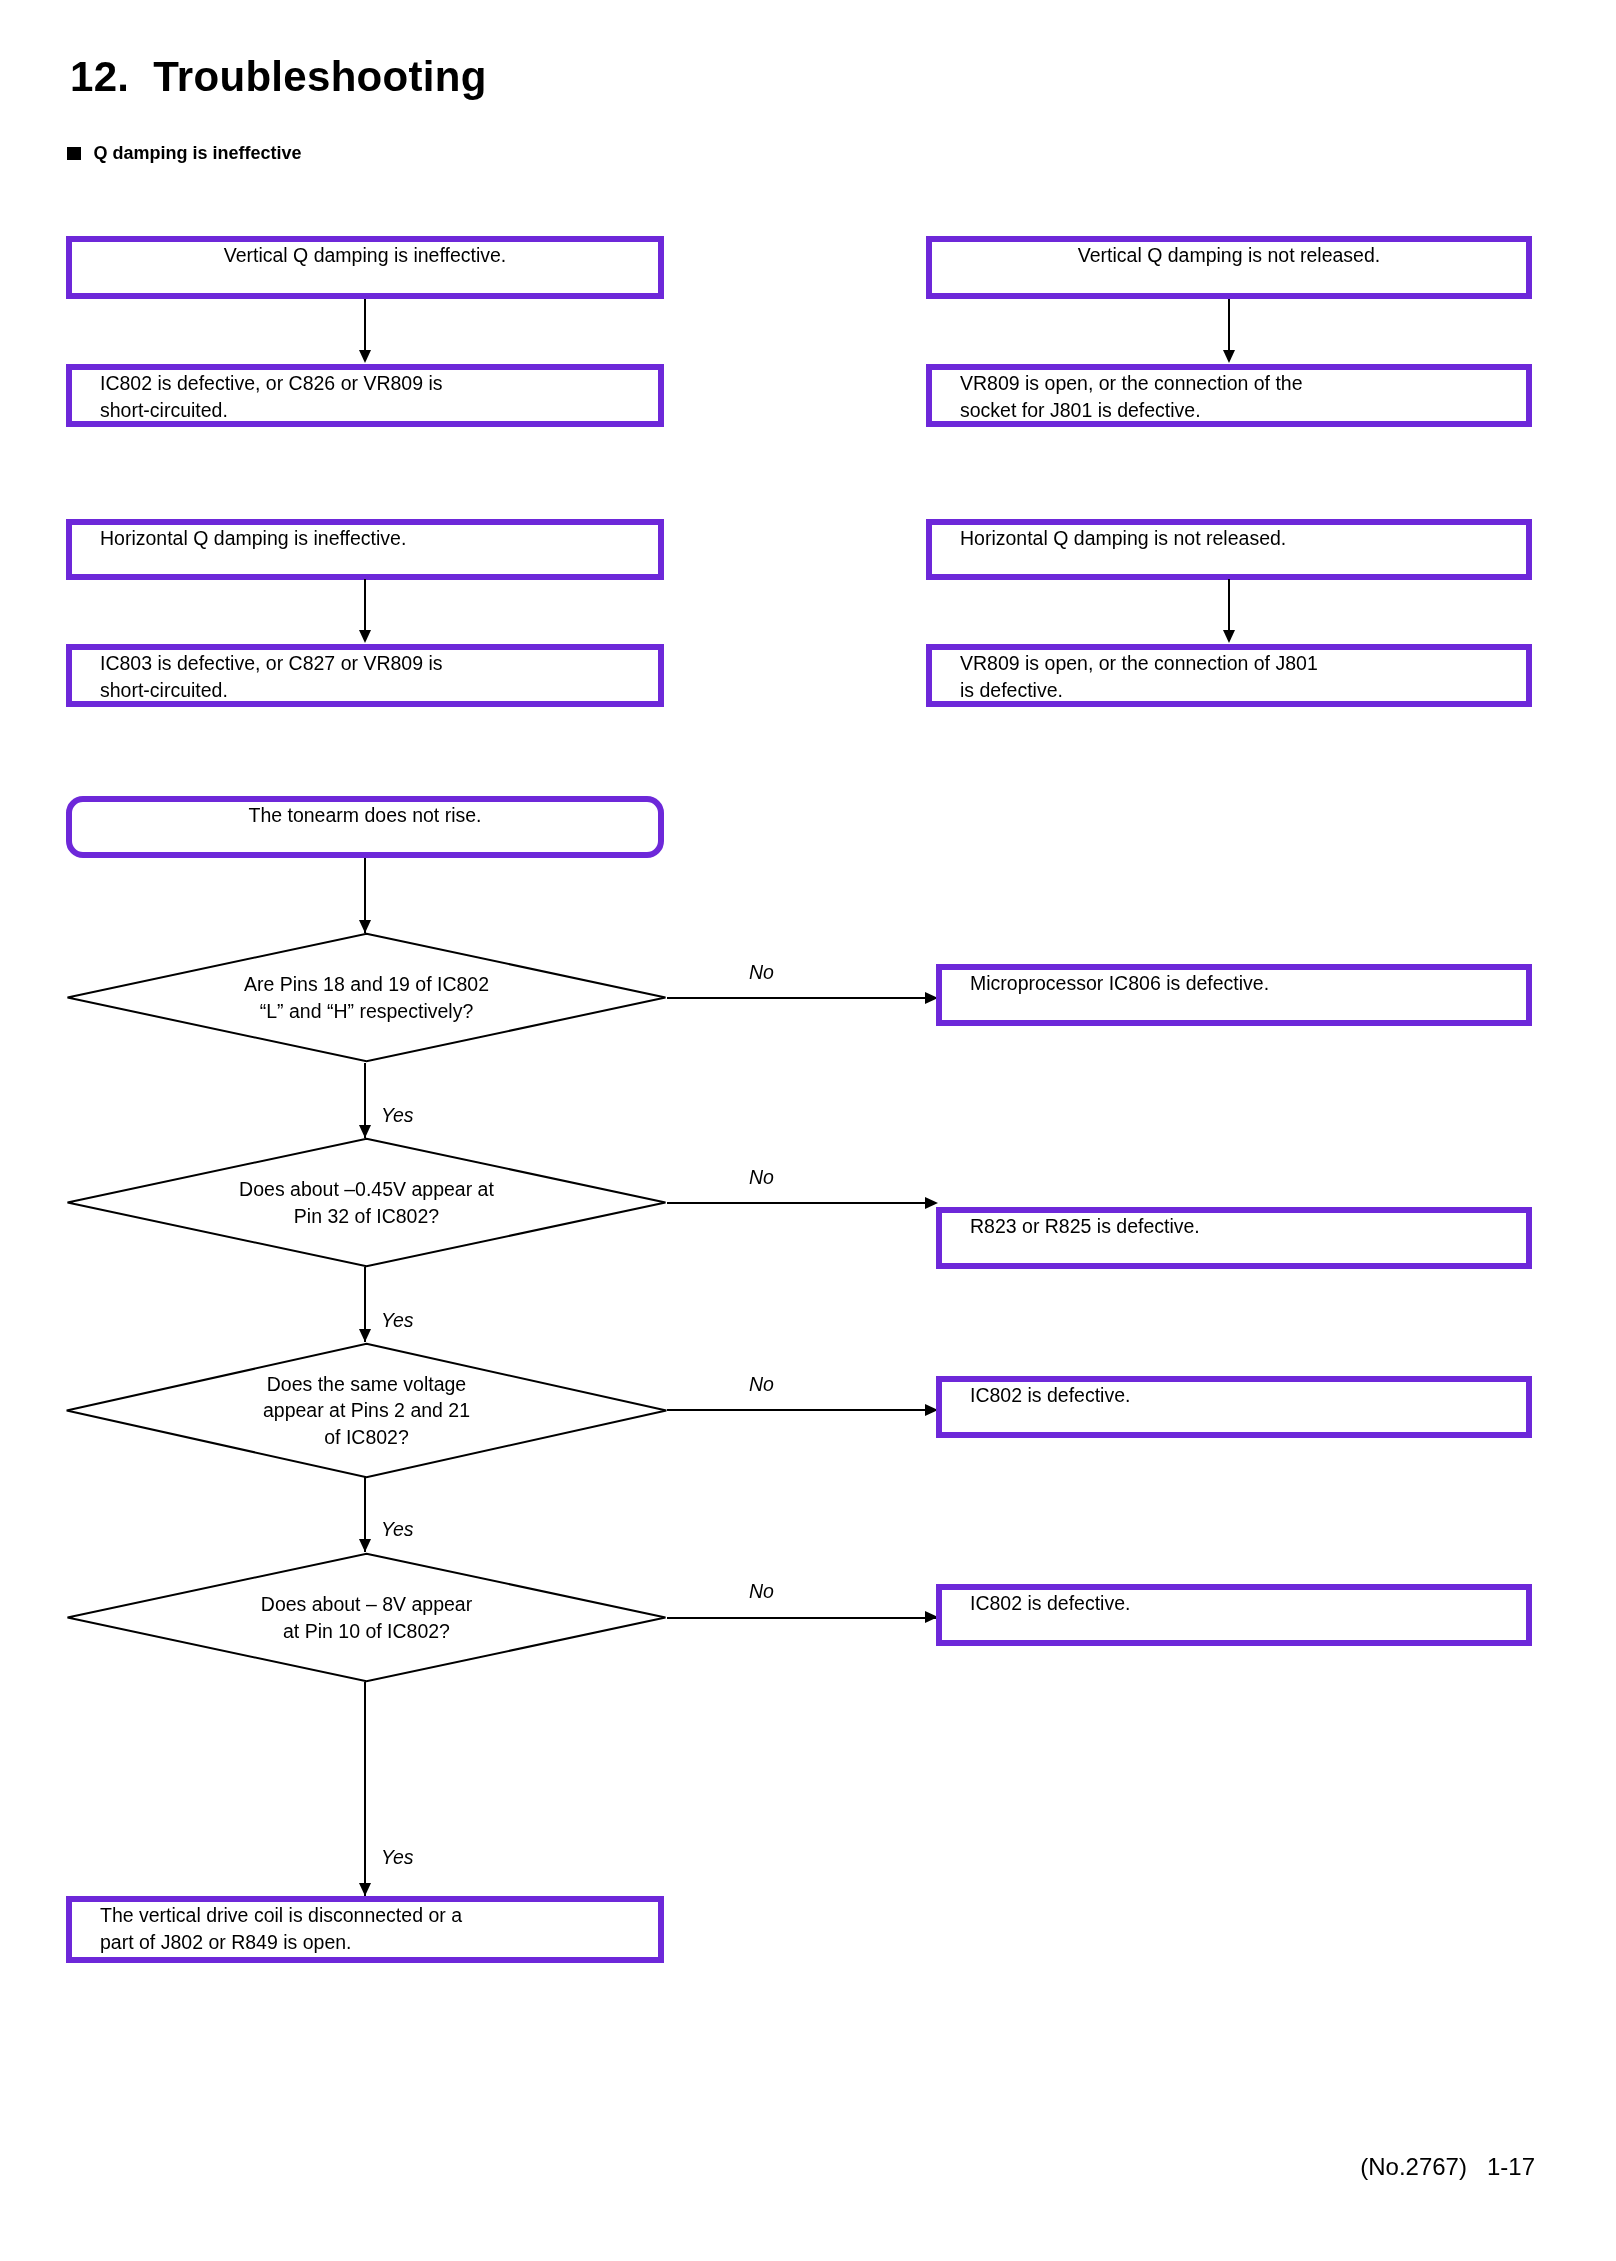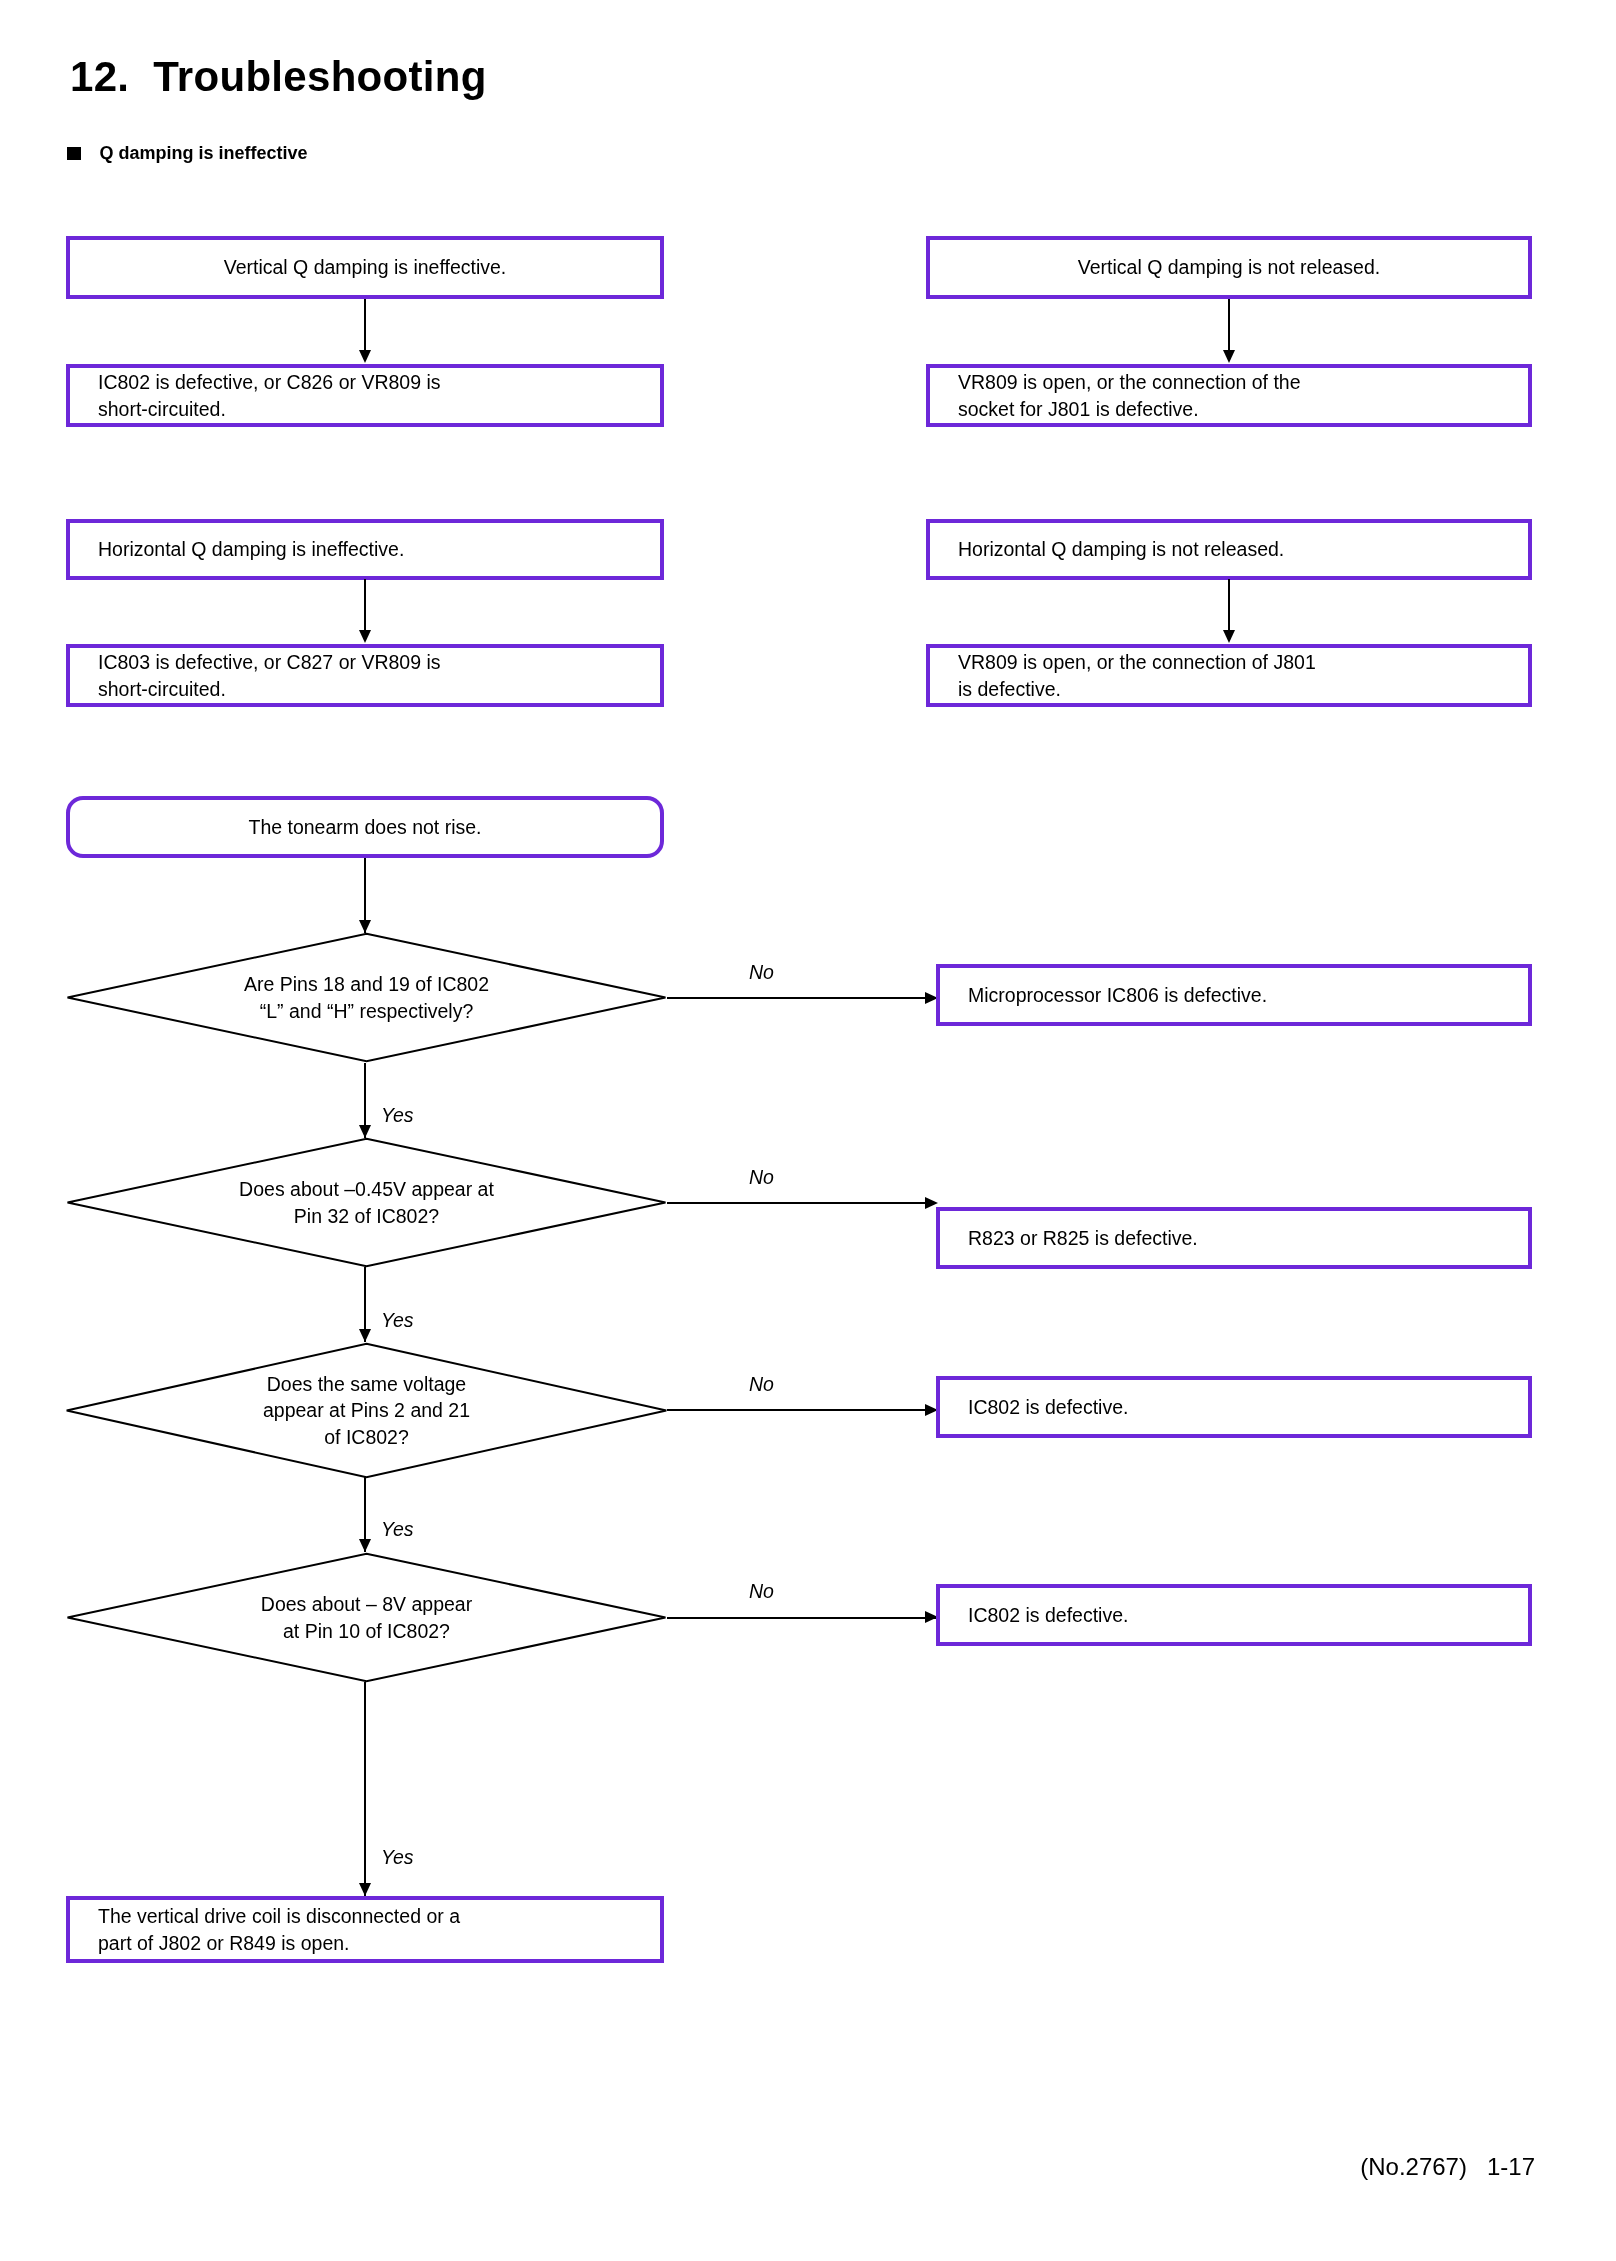--- a/index.html
+++ b/index.html
@@ -27,37 +27,36 @@
     white-space: pre;
   }
   #section-subtitle {
     position: absolute;
     left: 67px;
     top: 143px;
     font-size: 18px;
     font-weight: bold;
     display: flex;
     align-items: center;
-    gap: 19px;
+    gap: 13px;
   }
   #section-subtitle .bullet-square {
     width: 13.5px;
     height: 13.5px;
     background: #000;
     display: inline-block;
   }
 
   
   .flow-box {
     position: absolute;
     box-sizing: border-box;
-    border: 4px solid #6d28d9;
+    border: 6px solid #6d28d9;
     background: #fff;
     display: flex;
-    align-items: center;
   }
   .flow-box .box-text {
     font-size: 19.5px;
     line-height: 1.38;
     white-space: pre-line;
   }
   .flow-box.center .box-text {
     width: 100%;
     text-align: center;
   }

